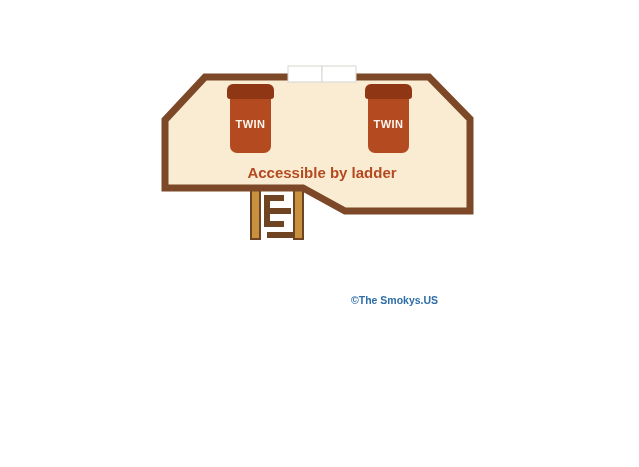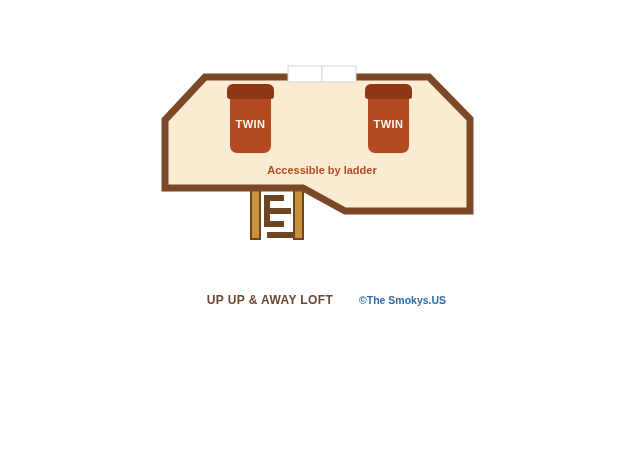--- a/index.html
+++ b/index.html
@@ -30,29 +30,29 @@
   .bed-label{
     position:absolute;left:0;right:0;top:34px;text-align:center;
     color:#fdf6ee;font-size:11px;font-weight:bold;letter-spacing:.5px;
   }
   .room-label{
     position:absolute;left:232px;top:150px;width:180px;text-align:center;
     color:var(--brick);font-size:13px;font-weight:bold;letter-spacing:.3px;
   }
   .room-sublabel{
     position:absolute;left:222px;top:164px;width:200px;text-align:center;
-    color:var(--brick);font-size:11px;font-weight:bold;
+    color:var(--brick);font-size:15px;font-weight:bold;
   }
   .plan-title{
     position:absolute;left:168px;top:293px;width:204px;text-align:center;
     color:var(--title);font-size:12px;font-weight:bold;letter-spacing:.4px;
   }
   .plan-credit{
     position:absolute;left:351px;top:294px;width:100px;text-align:left;
-    color:var(--credit);font-size:10.5px;font-weight:bold;margin-left:8px;
+    color:var(--credit);font-size:10.5px;font-weight:bold;
   }
 </style>
 </head>
 <body>
 
 <div class="canvas">
 
   <svg class="plan-svg" width="639" height="467" viewBox="0 0 639 467">
 
     <g>
@@ -80,16 +80,15 @@
   </div>
 
   <div class="bed" style="left:365px;">
     <div class="bed-body"></div>
     <div class="bed-headboard"></div>
     <div class="bed-label">TWIN</div>
   </div>
 
   <div class="room-sublabel">Accessible by ladder</div>
 
-  <div class="plan-title">UP UP &amp; AWAY LOFT</div>
   <div class="plan-credit">©The Smokys.US</div>
 
 </div>
 
 </body></html>

